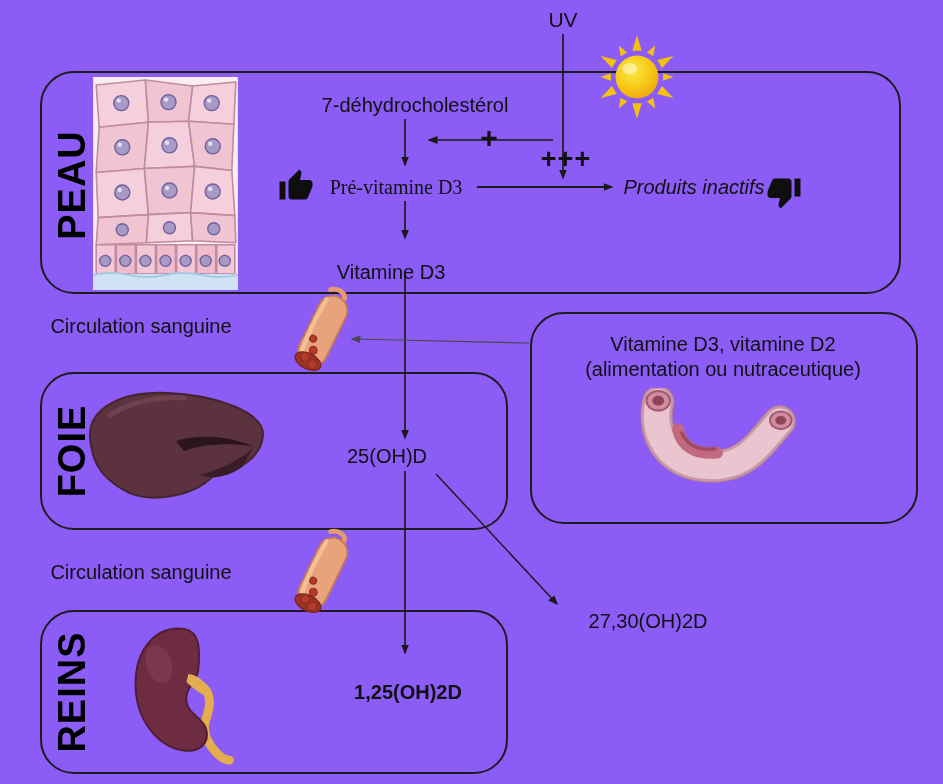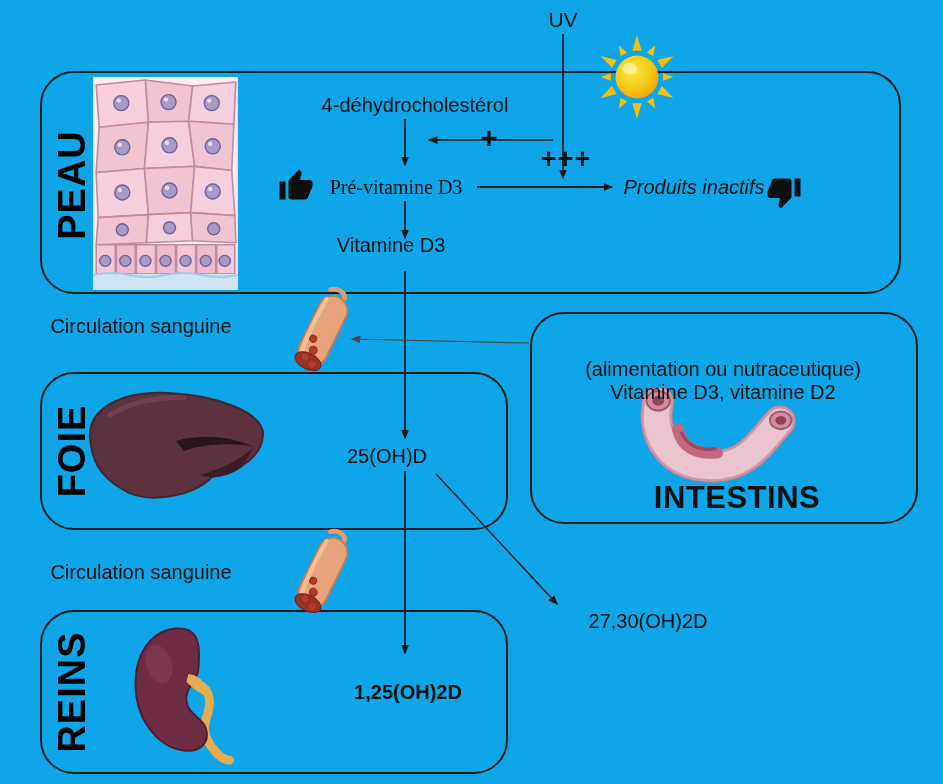--- a/index.html
+++ b/index.html
@@ -1,18 +1,18 @@
 <!DOCTYPE html>
 <html><head>
 <meta charset="utf-8">
 <style>
   * { margin:0; padding:0; box-sizing:border-box; }
   html,body { background:#fff; }
   body { font-family:"Liberation Sans", sans-serif; color:#111; }
-  .canvas { position:relative; width:943px; height:784px; background:#0ea5e9; overflow:hidden; }
+  .canvas { position:relative; width:943px; height:784px; background:#8b5cf6; overflow:hidden; }
   .box { position:absolute; border:2.5px solid #1c1c1c; border-radius:34px; background:transparent; }
   .label { position:absolute; transform:translate(-50%,-50%); font-size:20px; line-height:1.2; white-space:nowrap; color:#111; text-align:center; }
   .organ-label { position:absolute; transform:translate(-50%,-50%) rotate(-90deg); font-size:38px; font-weight:700; letter-spacing:1px; white-space:nowrap; color:#000; }
   .plus { font-weight:700; font-size:30px; }
   .plus3 { font-weight:700; font-size:27px; letter-spacing:1px; }
   .big-label { font-size:31px; font-weight:700; letter-spacing:.5px; }
   .uv { font-size:21px; }
   .illus { position:absolute; }
   .arrows { position:absolute; left:0; top:0; width:943px; height:784px; pointer-events:none; }
 </style>
@@ -190,33 +190,32 @@
     <line x1="436" y1="474" x2="557" y2="604" stroke="#1a1a1a" stroke-width="1.4" marker-end="url(#ah)"></line>
     <line x1="529" y1="343" x2="352" y2="339" stroke="#4a4a4a" stroke-width="1.2" marker-end="url(#ahg)"></line>
   </svg>
 
   <div class="label uv" style="left:563px; top:20px;">UV</div>
 
   <div class="organ-label" style="left:72px; top:185px;">PEAU</div>
   <div class="organ-label" style="left:72px; top:451px;">FOIE</div>
   <div class="organ-label" style="left:72px; top:692px;">REINS</div>
 
-  <div class="label" style="left:415px; top:105px;">4-déhydrocholestérol</div>
+  <div class="label" style="left:415px; top:105px;">7-déhydrocholestérol</div>
   <div class="label plus" style="left:489px; top:138px;">+</div>
   <div class="label plus3" style="left:566px; top:159px;">+++</div>
   <div class="label" style="left:396px; top:187px;font-family:Liberation Serif, serif;">Pré-vitamine D3</div>
   <div class="label" style="left:694px; top:187px;font-style:italic;">Produits inactifs</div>
-  <div class="label" style="left:391px; top:245px;">Vitamine D3</div>
+  <div class="label" style="left:391px; top:272px;">Vitamine D3</div>
 
   <div class="label" style="left:141px; top:326px;">Circulation sanguine</div>
 
   <div class="label" style="left:387px; top:456px;">25(OH)D</div>
 
-  <div class="label" style="left:723px; top:344px;margin-top:48px;">Vitamine D3, vitamine D2</div>
+  <div class="label" style="left:723px; top:344px;">Vitamine D3, vitamine D2</div>
   <div class="label" style="left:723px; top:369px;text-align:right;">(alimentation ou nutraceutique)</div>
-  <div class="label big-label" style="left:737px; top:498px;">INTESTINS</div>
 
   <div class="label" style="left:141px; top:572px;">Circulation sanguine</div>
 
   <div class="label" style="left:648px; top:621px;">27,30(OH)2D</div>
   <div class="label" style="left:408px; top:692px;font-weight:bold;">1,25(OH)2D</div>
 
 </div>
 
 </body></html>

